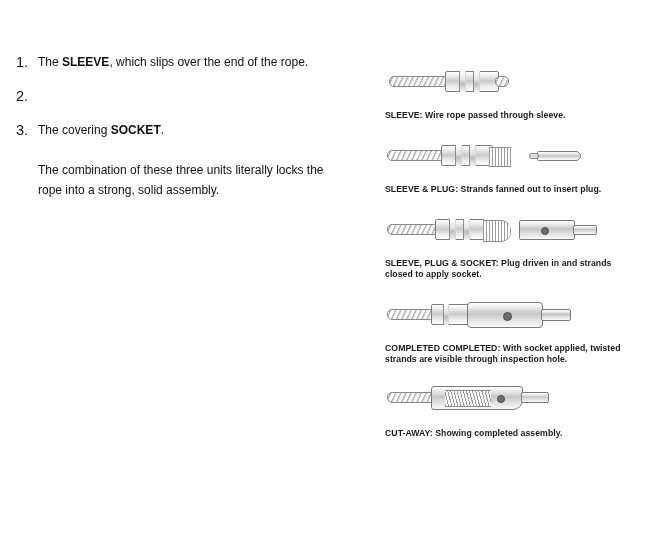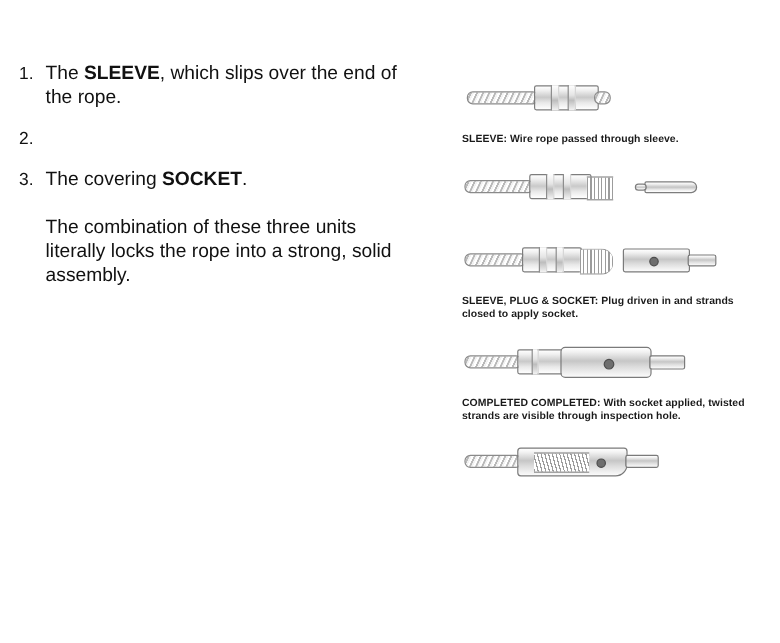--- a/index.html
+++ b/index.html
@@ -31,21 +31,21 @@
   .list-number {
     width: 28px;
     min-width: 28px;
     text-align: right;
     padding-right: 10px;
     font-size: 14.5px;
     line-height: 20px;
     color: #111;
   }
   .list-text {
-    font-size: 16px;
+    font-size: 12px;
     line-height: 20px;
     color: #111;
     max-width: 300px;
   }
   .list-text b {
     font-weight: bold;
   }
 
   
   #figure-column {
@@ -183,20 +183,23 @@
   <div class="figure-block">
     <div class="figure-art">
       <div class="rope" style="left:2px;  top:16px; width:58px;"></div>
       <div class="sleeve" style="left:56px; top:11px; width:52px; height:21px;"></div>
       <div class="sleeve-ring" style="left:70px; top:11px; width:7px;  height:21px;"></div>
       <div class="sleeve-ring" style="left:84px; top:11px; width:7px;  height:21px;"></div>
       <div class="fan" style="left:104px;top:13px; width:22px; height:18px;"></div>
       <div class="plug" style="left:152px;top:17px; width:44px; height:10px; border-radius:2px 6px 6px 2px;"></div>
       <div class="plug" style="left:144px;top:19px; width:10px; height:6px; border-radius:3px;"></div>
     </div>
+    <div class="figure-caption">
+      <span class="cap-label">SLEEVE &amp; PLUG:</span><span class="cap-rest"> Strands fanned out to insert plug.</span>
+    </div>
   </div>
 
   <div class="figure-block">
     <div class="figure-art">
       <div class="rope" style="left:2px;  top:16px; width:52px;"></div>
       <div class="sleeve" style="left:50px; top:11px; width:50px; height:21px;"></div>
       <div class="sleeve-ring" style="left:64px; top:11px; width:7px;  height:21px;"></div>
       <div class="sleeve-ring" style="left:78px; top:11px; width:7px;  height:21px;"></div>
       <div class="fan" style="left:98px; top:12px; width:28px; height:20px; border-radius:0 10px 10px 0;"></div>
       <div class="socket" style="left:134px;top:12px; width:56px; height:20px;"></div>
@@ -223,15 +226,18 @@
   </div>
 
   <div class="figure-block">
     <div class="figure-art">
       <div class="rope" style="left:2px;  top:14px; width:48px;"></div>
       <div class="socket" style="left:46px; top:8px;  width:92px; height:24px; border-radius:3px 3px 10px 3px;"></div>
       <div class="fan" style="left:60px; top:12px; width:46px; height:15px; background:repeating-linear-gradient(75deg,#9c9c9c 0px,#9c9c9c 1px,#ffffff 1px,#ffffff 3px);"></div>
       <div class="hole" style="left:112px;top:17px; width:6px; height:6px;"></div>
       <div class="socket" style="left:136px;top:14px; width:28px; height:11px;"></div>
     </div>
+    <div class="figure-caption">
+      <span class="cap-label">CUT-AWAY:</span><span class="cap-rest"> Showing completed assembly.</span>
+    </div>
   </div>
 
 </div>
 
 </body></html>

